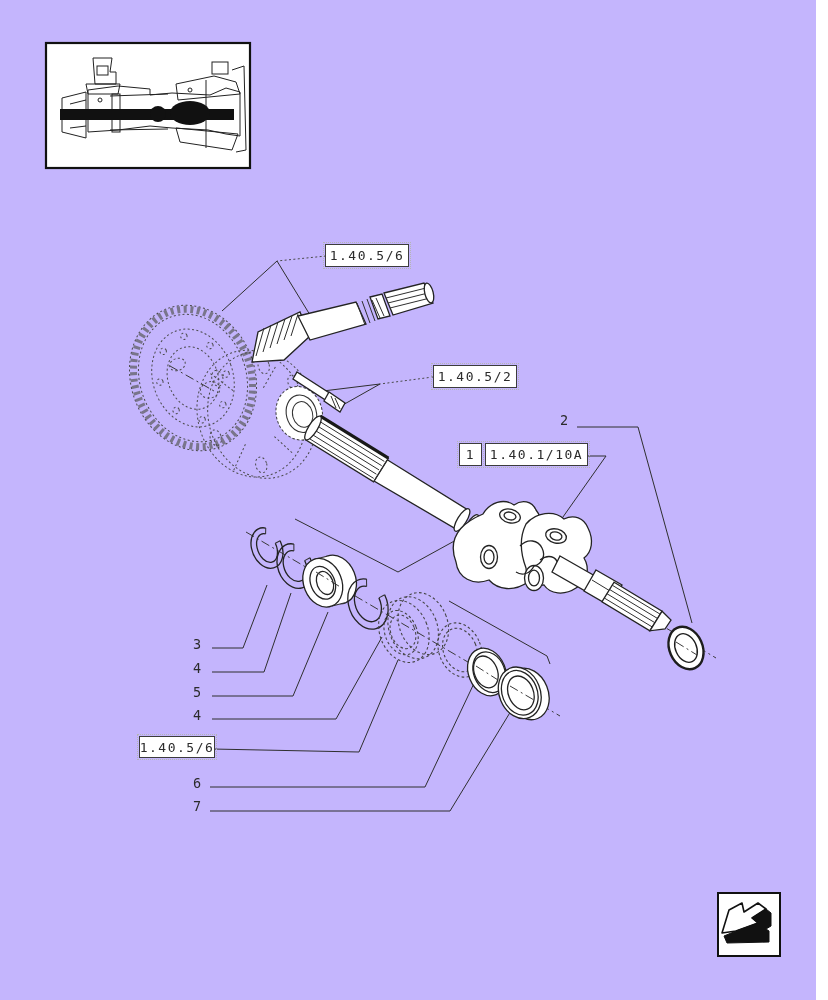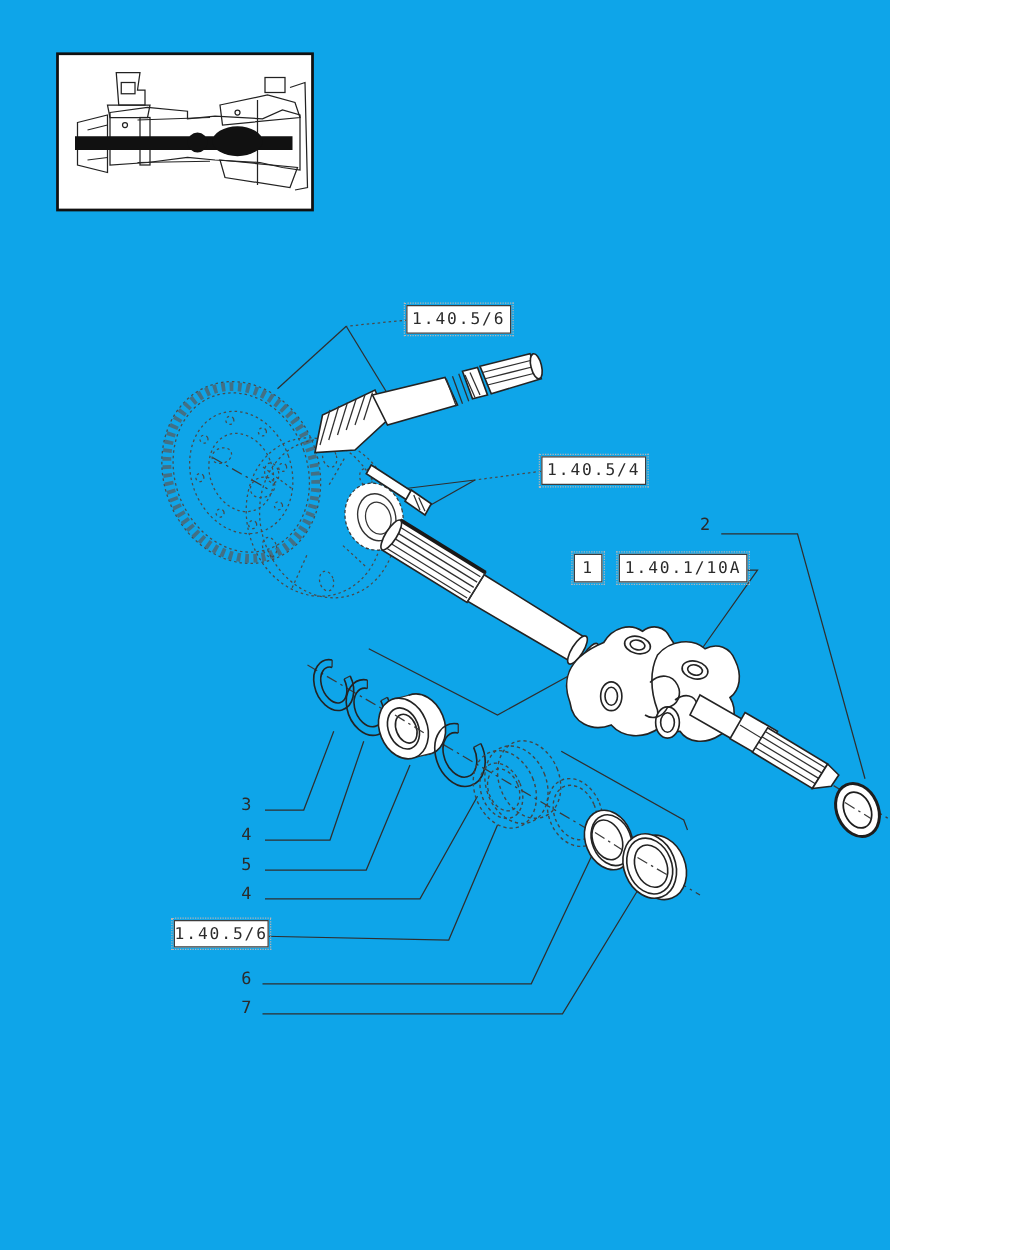--- a/index.html
+++ b/index.html
@@ -1,16 +1,16 @@
 <!DOCTYPE html>
 <html><head>
 <meta charset="utf-8">
 <style>
   html,body{margin:0;padding:0;background:#ffffff;}
-  .stage{position:relative;width:712px;height:1000px;background:#0ea5e9;overflow:hidden;
+  .stage{position:relative;width:816px;height:1000px;background:#c4b5fd;overflow:hidden;
          font-family:"DejaVu Sans Mono","Liberation Mono",monospace;}
   .stage svg{position:absolute;left:0;top:0;}
   .ref-box{position:absolute;z-index:3;background:#fff;border:1.4px solid #3c3c3c;
            outline:1px dotted #b5b5b5;outline-offset:1px;color:#2b2b2b;
            font-size:13px;letter-spacing:1.5px;display:flex;align-items:center;
            justify-content:center;white-space:nowrap;}
   .num{position:absolute;z-index:3;color:#2b2b2b;font-size:13.5px;letter-spacing:1px;}
   
   .ln{stroke:#2f2f2f;stroke-width:1;fill:none;}
   .dotln{stroke:#4a4a4a;stroke-width:1;fill:none;stroke-dasharray:2 2.4;}
@@ -272,23 +272,23 @@
   </g>
 
   <g>
     <rect x="718" y="893" width="62" height="63" fill="#fff" stroke="#111" stroke-width="2"></rect>
     <path d="M722,933 L729,910 L742,903 L744,912 L758,903 L766,909 L752,918 L758,923 L736,931 Z" fill="#fff" stroke="#111" stroke-width="1.6" stroke-linejoin="round"></path>
     <path d="M736,931 L758,923 L752,918 L766,909 L771,913 L771,926 L766,929 L769,931 L769,942 L727,943 L724,936 Z" fill="#111" stroke="#111" stroke-width="1" stroke-linejoin="round"></path>
   </g>
 </svg>
 
   <div class="ref-box" style="left:325px;top:244px;width:82px;height:21px">1.40.5/6</div>
-  <div class="ref-box" style="left:433px;top:365px;width:82px;height:21px">1.40.5/4</div>
+  <div class="ref-box" style="left:433px;top:365px;width:82px;height:21px">1.40.5/2</div>
   <div class="ref-box" style="left:459px;top:443px;width:21px;height:21px">1</div>
-  <div class="ref-box" style="left:495px;top:443px;width:101px;height:21px">1.40.1/10A</div>
+  <div class="ref-box" style="left:485px;top:443px;width:101px;height:21px">1.40.1/10A</div>
   <div class="ref-box" style="left:139px;top:736px;width:74px;height:20px">1.40.5/6</div>
 
   <div class="num" style="left:560px;top:412px">2</div>
   <div class="num" style="left:193px;top:636px">3</div>
   <div class="num" style="left:193px;top:660px">4</div>
   <div class="num" style="left:193px;top:684px">5</div>
   <div class="num" style="left:193px;top:707px">4</div>
   <div class="num" style="left:193px;top:775px">6</div>
   <div class="num" style="left:193px;top:798px">7</div>
 </div>

